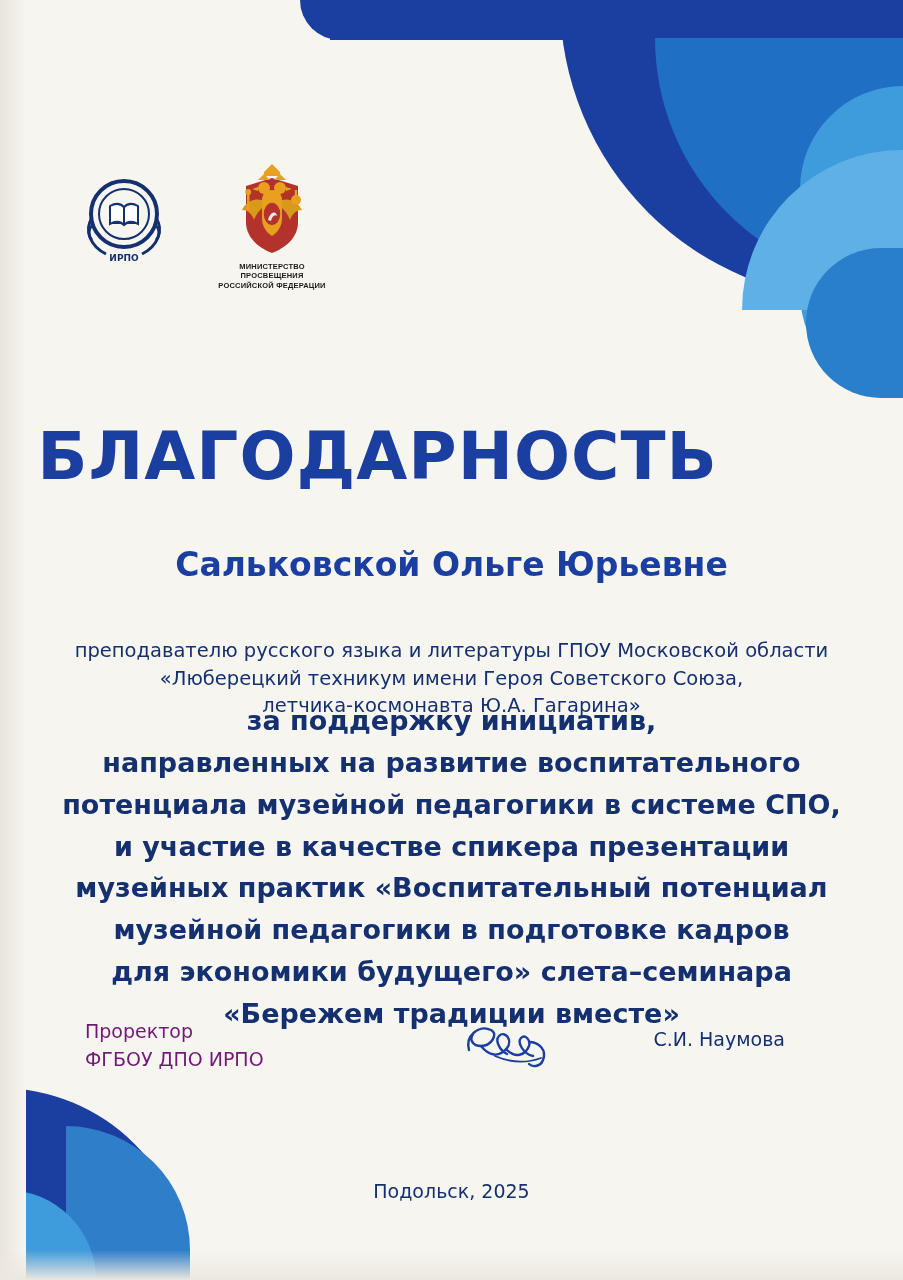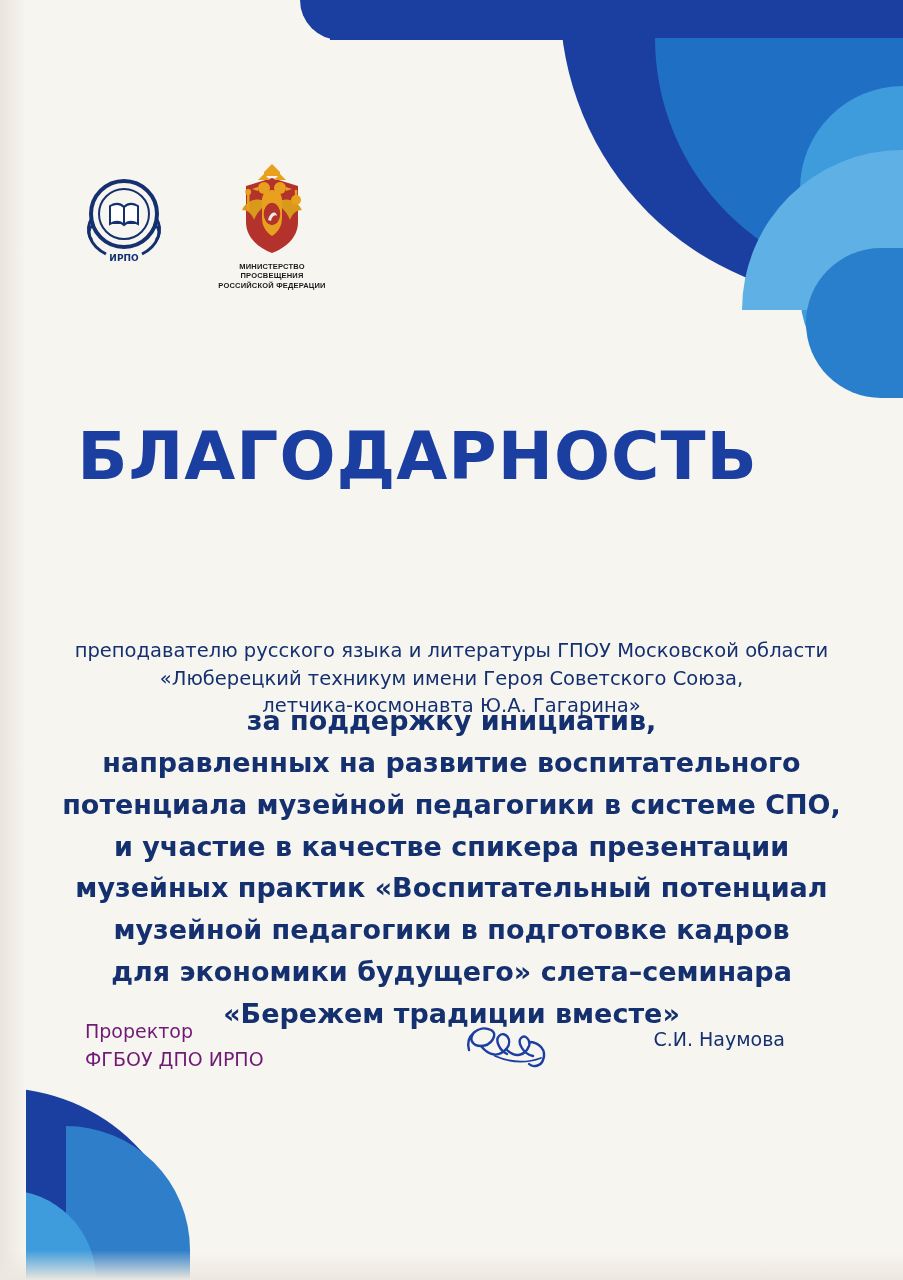--- a/index.html
+++ b/index.html
@@ -143,21 +143,20 @@
   .title {
     position: absolute;
     top: 418px;
     left: 0; width: 755px;
     text-align: center;
     font-size: 66px;
     font-weight: bold;
     letter-spacing: 1px;
     color: #1b3fa0;
     font-family: "DejaVu Sans", sans-serif;
-    padding-left: 40px;
   }
 
   .recipient {
     position: absolute;
     top: 545px;
     left: 0; width: 903px;
     text-align: center;
     font-size: 33px;
     font-weight: bold;
     color: #1b3fa0;
@@ -298,20 +297,21 @@
       </span>
       <div class="emblem-caption">МИНИСТЕРСТВО ПРОСВЕЩЕНИЯ
 РОССИЙСКОЙ ФЕДЕРАЦИИ</div>
     </div>
 
 
   </div>
 
   <div class="title">БЛАГОДАРНОСТЬ</div>
 
+  <div class="recipient">Сальковской Ольге Юрьевне</div>
 
   <div class="recipient-desc" style="white-space: pre-line;">преподавателю русского языка и литературы ГПОУ Московской области
 «Люберецкий техникум имени Героя Советского Союза,
 летчика-космонавта Ю.А. Гагарина»</div>
 
   <div class="body-text" style="white-space: pre-line;">за поддержку инициатив,
 направленных на развитие воспитательного
 потенциала музейной педагогики в системе СПО,
 и участие в качестве спикера презентации
 музейных практик «Воспитательный потенциал
@@ -329,14 +329,15 @@
         <path d="M26 34 C34 44 44 46 52 36 C58 28 50 18 44 24 C40 28 44 38 52 42" fill="none" stroke="#1b3fa0" stroke-width="2.4" stroke-linecap="round"></path>
         <path d="M52 38 C60 46 70 44 74 34 C76 28 70 22 66 26 C62 30 68 42 78 44" fill="none" stroke="#1b3fa0" stroke-width="2.4" stroke-linecap="round"></path>
         <path d="M74 30 C84 30 92 38 88 48 C86 54 78 56 74 52" fill="none" stroke="#1b3fa0" stroke-width="2.4" stroke-linecap="round"></path>
         <path d="M40 44 C54 50 70 52 86 46" fill="none" stroke="#1b3fa0" stroke-width="1.8" stroke-linecap="round"></path>
       </svg>
     </span>
 
     <div class="sign-name">С.И. Наумова</div>
   </div>
 
+  <div class="place-date">Подольск, 2025</div>
 
 </div>
 
 </body></html>

